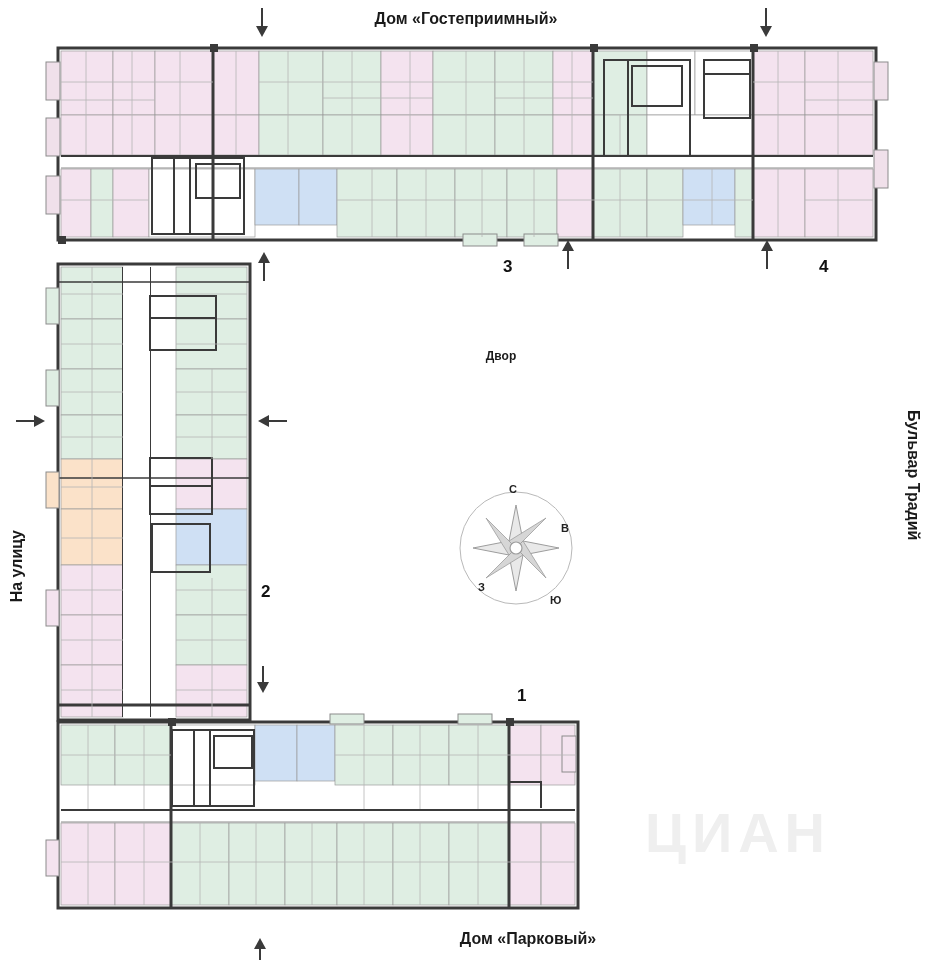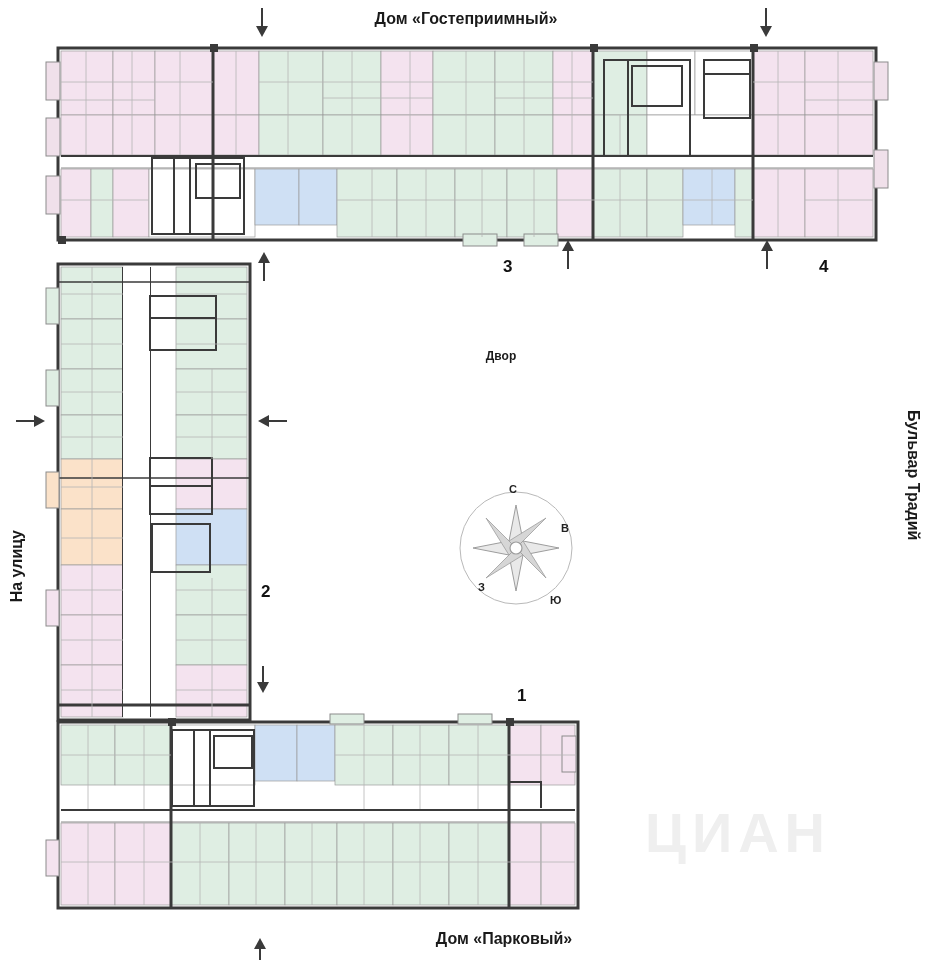--- a/index.html
+++ b/index.html
@@ -25,21 +25,21 @@
     white-space: nowrap;
   }
   .lbl-top {
     font-size: 16px;
     left: 466px;
     top: 10px;
     transform: translateX(-50%);
   }
   .lbl-bottom {
     font-size: 16px;
-    left: 504px;
+    left: 528px;
     top: 930px;
     transform: translateX(-50%);
   }
   .lbl-left {
     font-size: 16px;
     left: 8px;
     top: 530px;
     writing-mode: vertical-rl;
     transform: rotate(180deg);
   }

